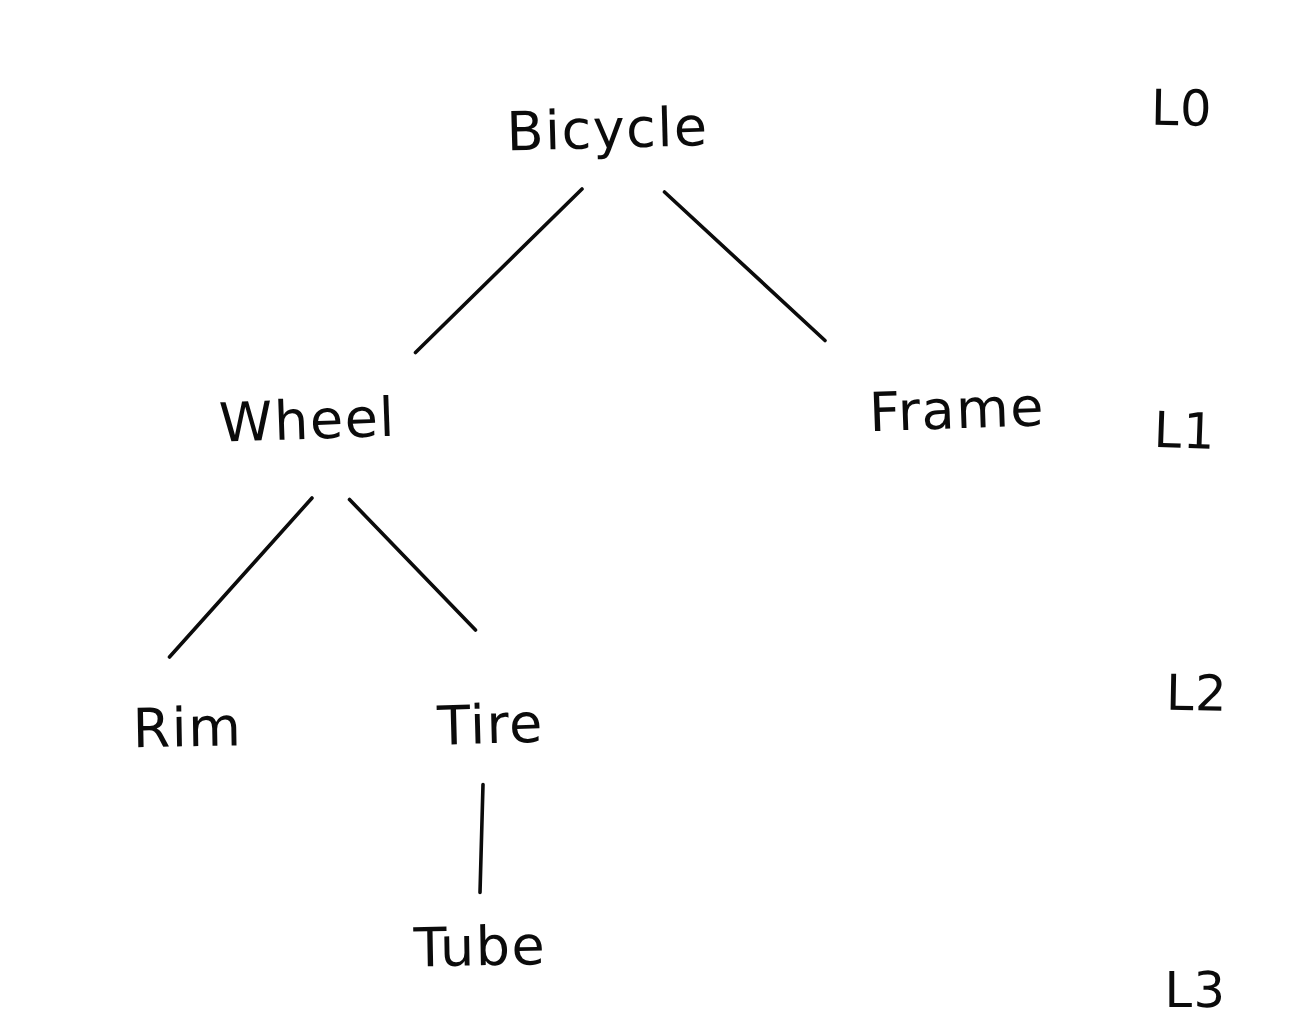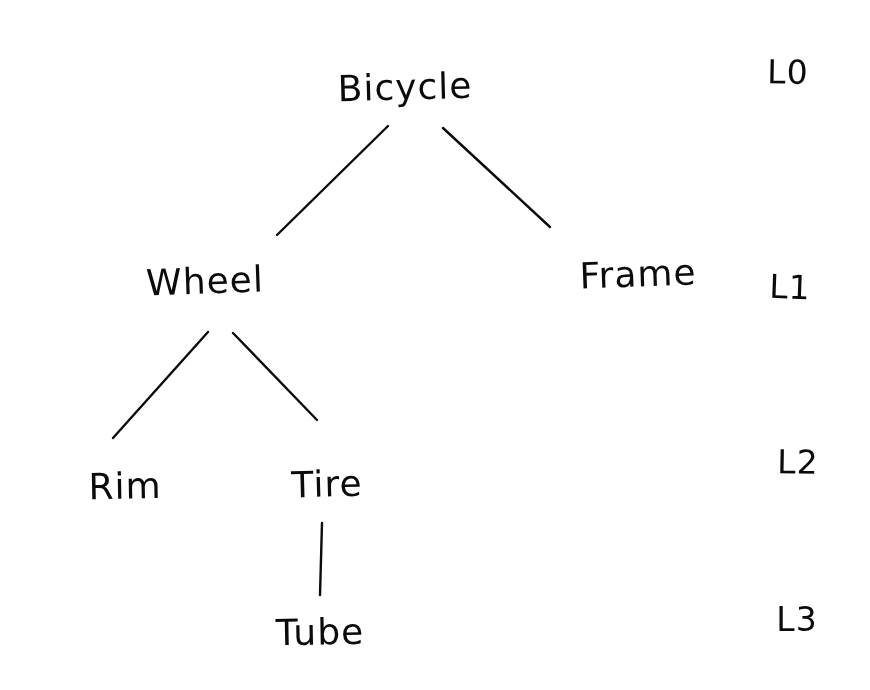--- a/index.html
+++ b/index.html
@@ -69,15 +69,15 @@
   <span class="node" style="left:327px; top:484px; --rot:-1.5deg">Tire</span>
 
   <span class="node" style="left:320px; top:632px; --rot:-1deg">Tube</span>
 
   <span class="level-label" style="left:788px; top:72px; --rot:1deg">L0</span>
 
   <span class="level-label" style="left:790px; top:287px; --rot:2deg">L1</span>
 
   <span class="level-label" style="left:798px; top:462px; --rot:1deg">L2</span>
 
-  <span class="level-label" style="left:797px; top:619px; --rot:0deg">L3</span>
+  <span class="level-label" style="left:797px; top:660px; --rot:0deg">L3</span>
 
 </div>
 
 </body></html>

